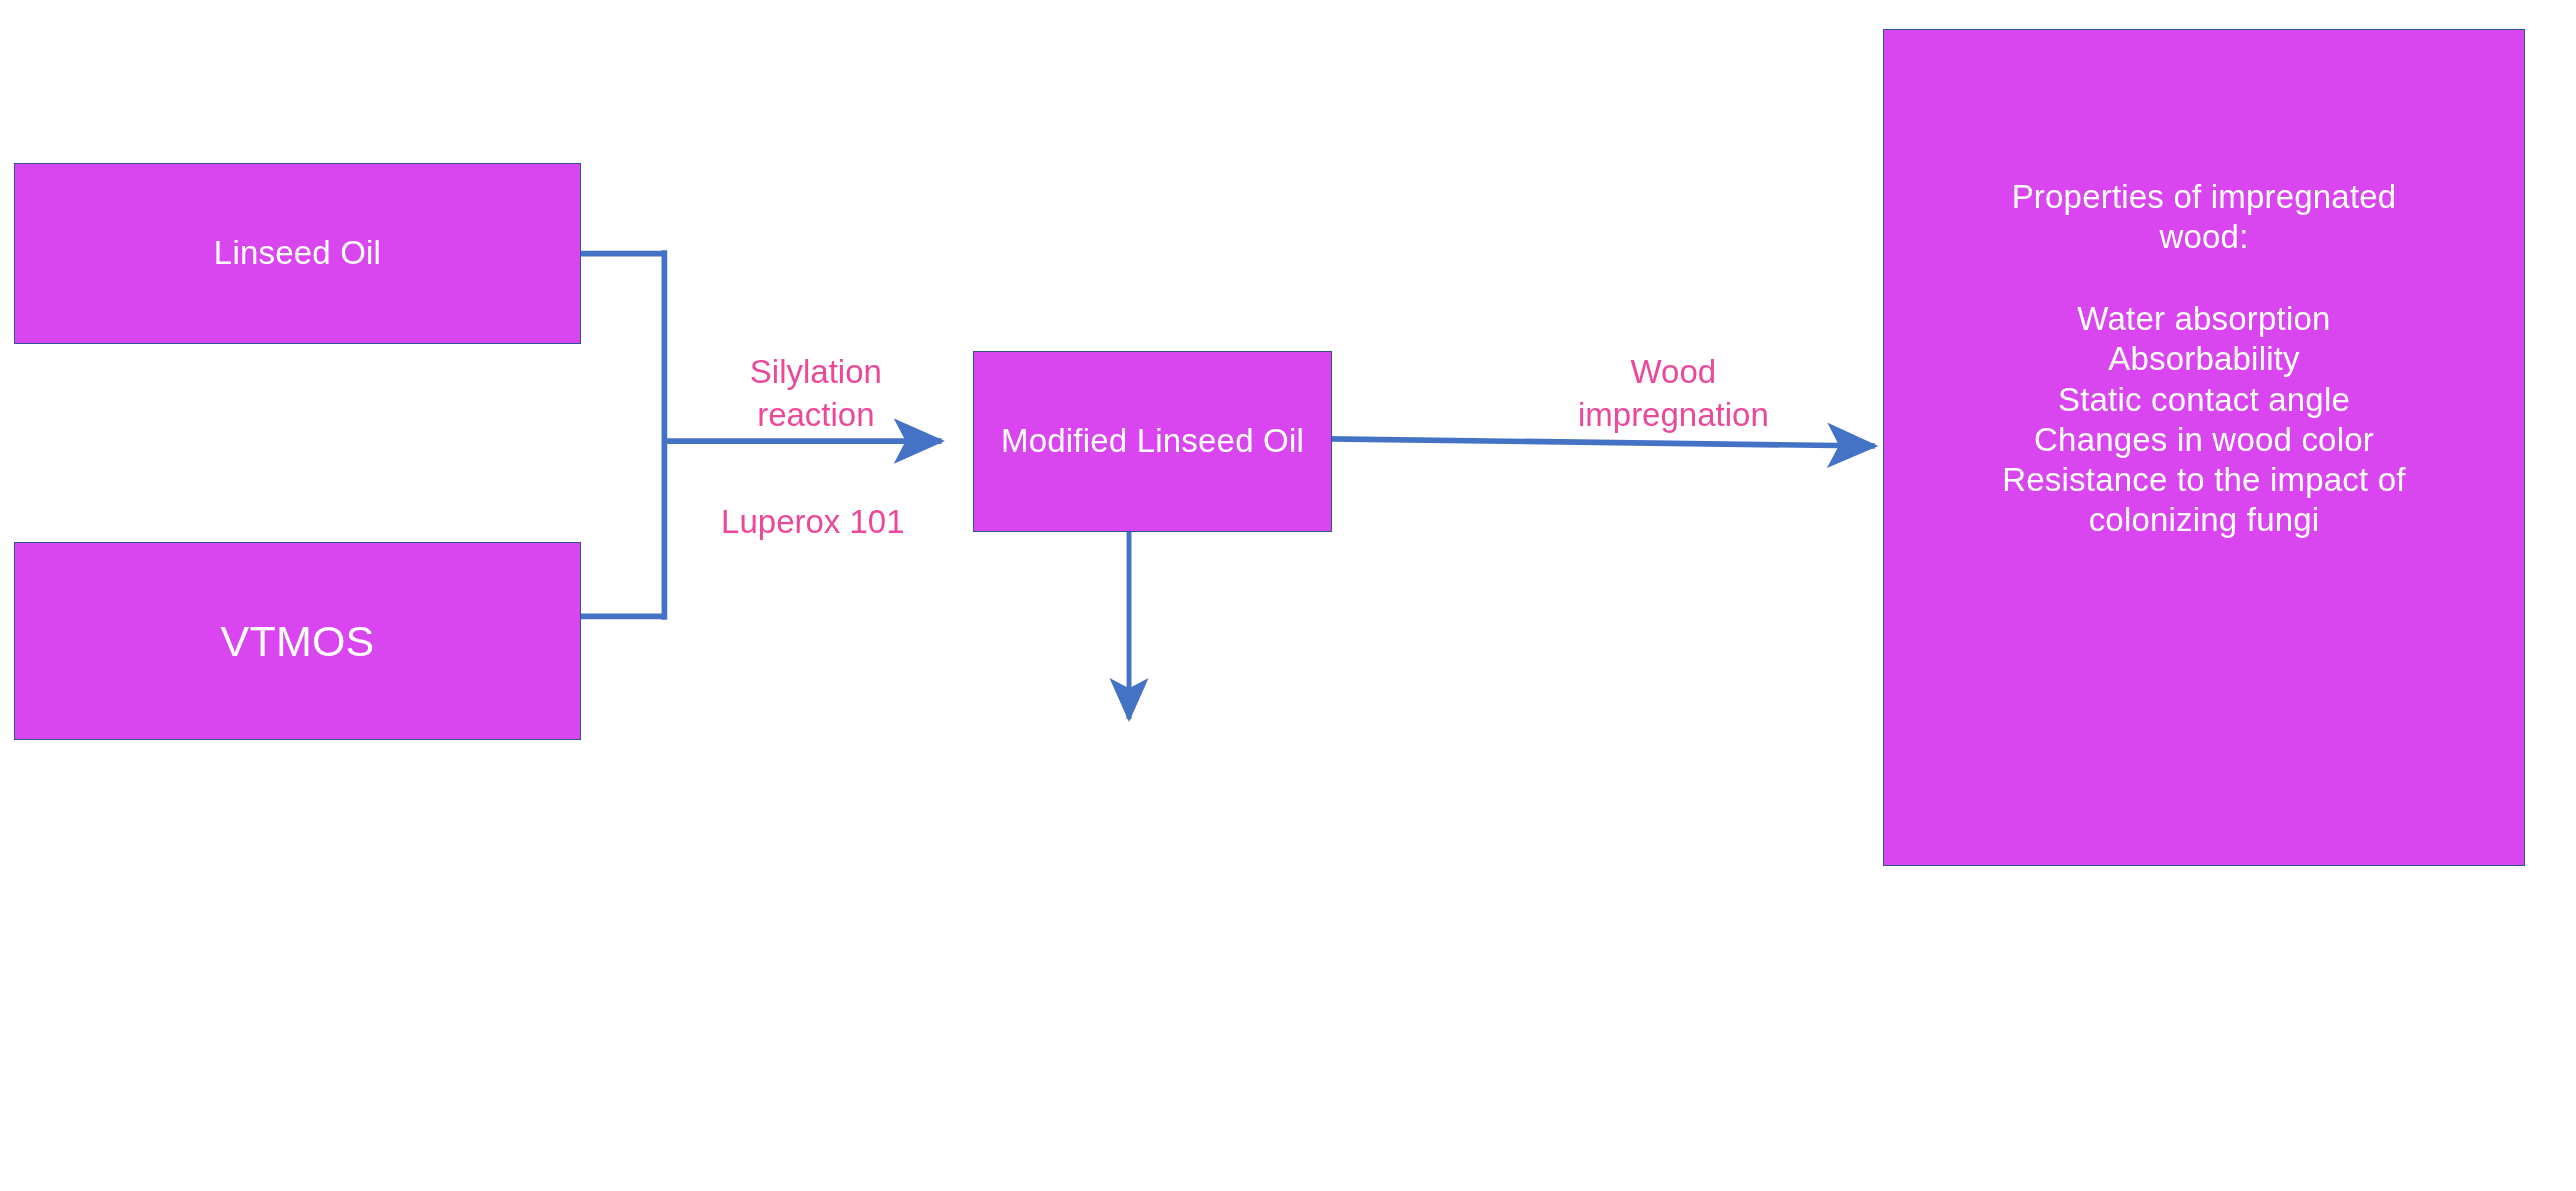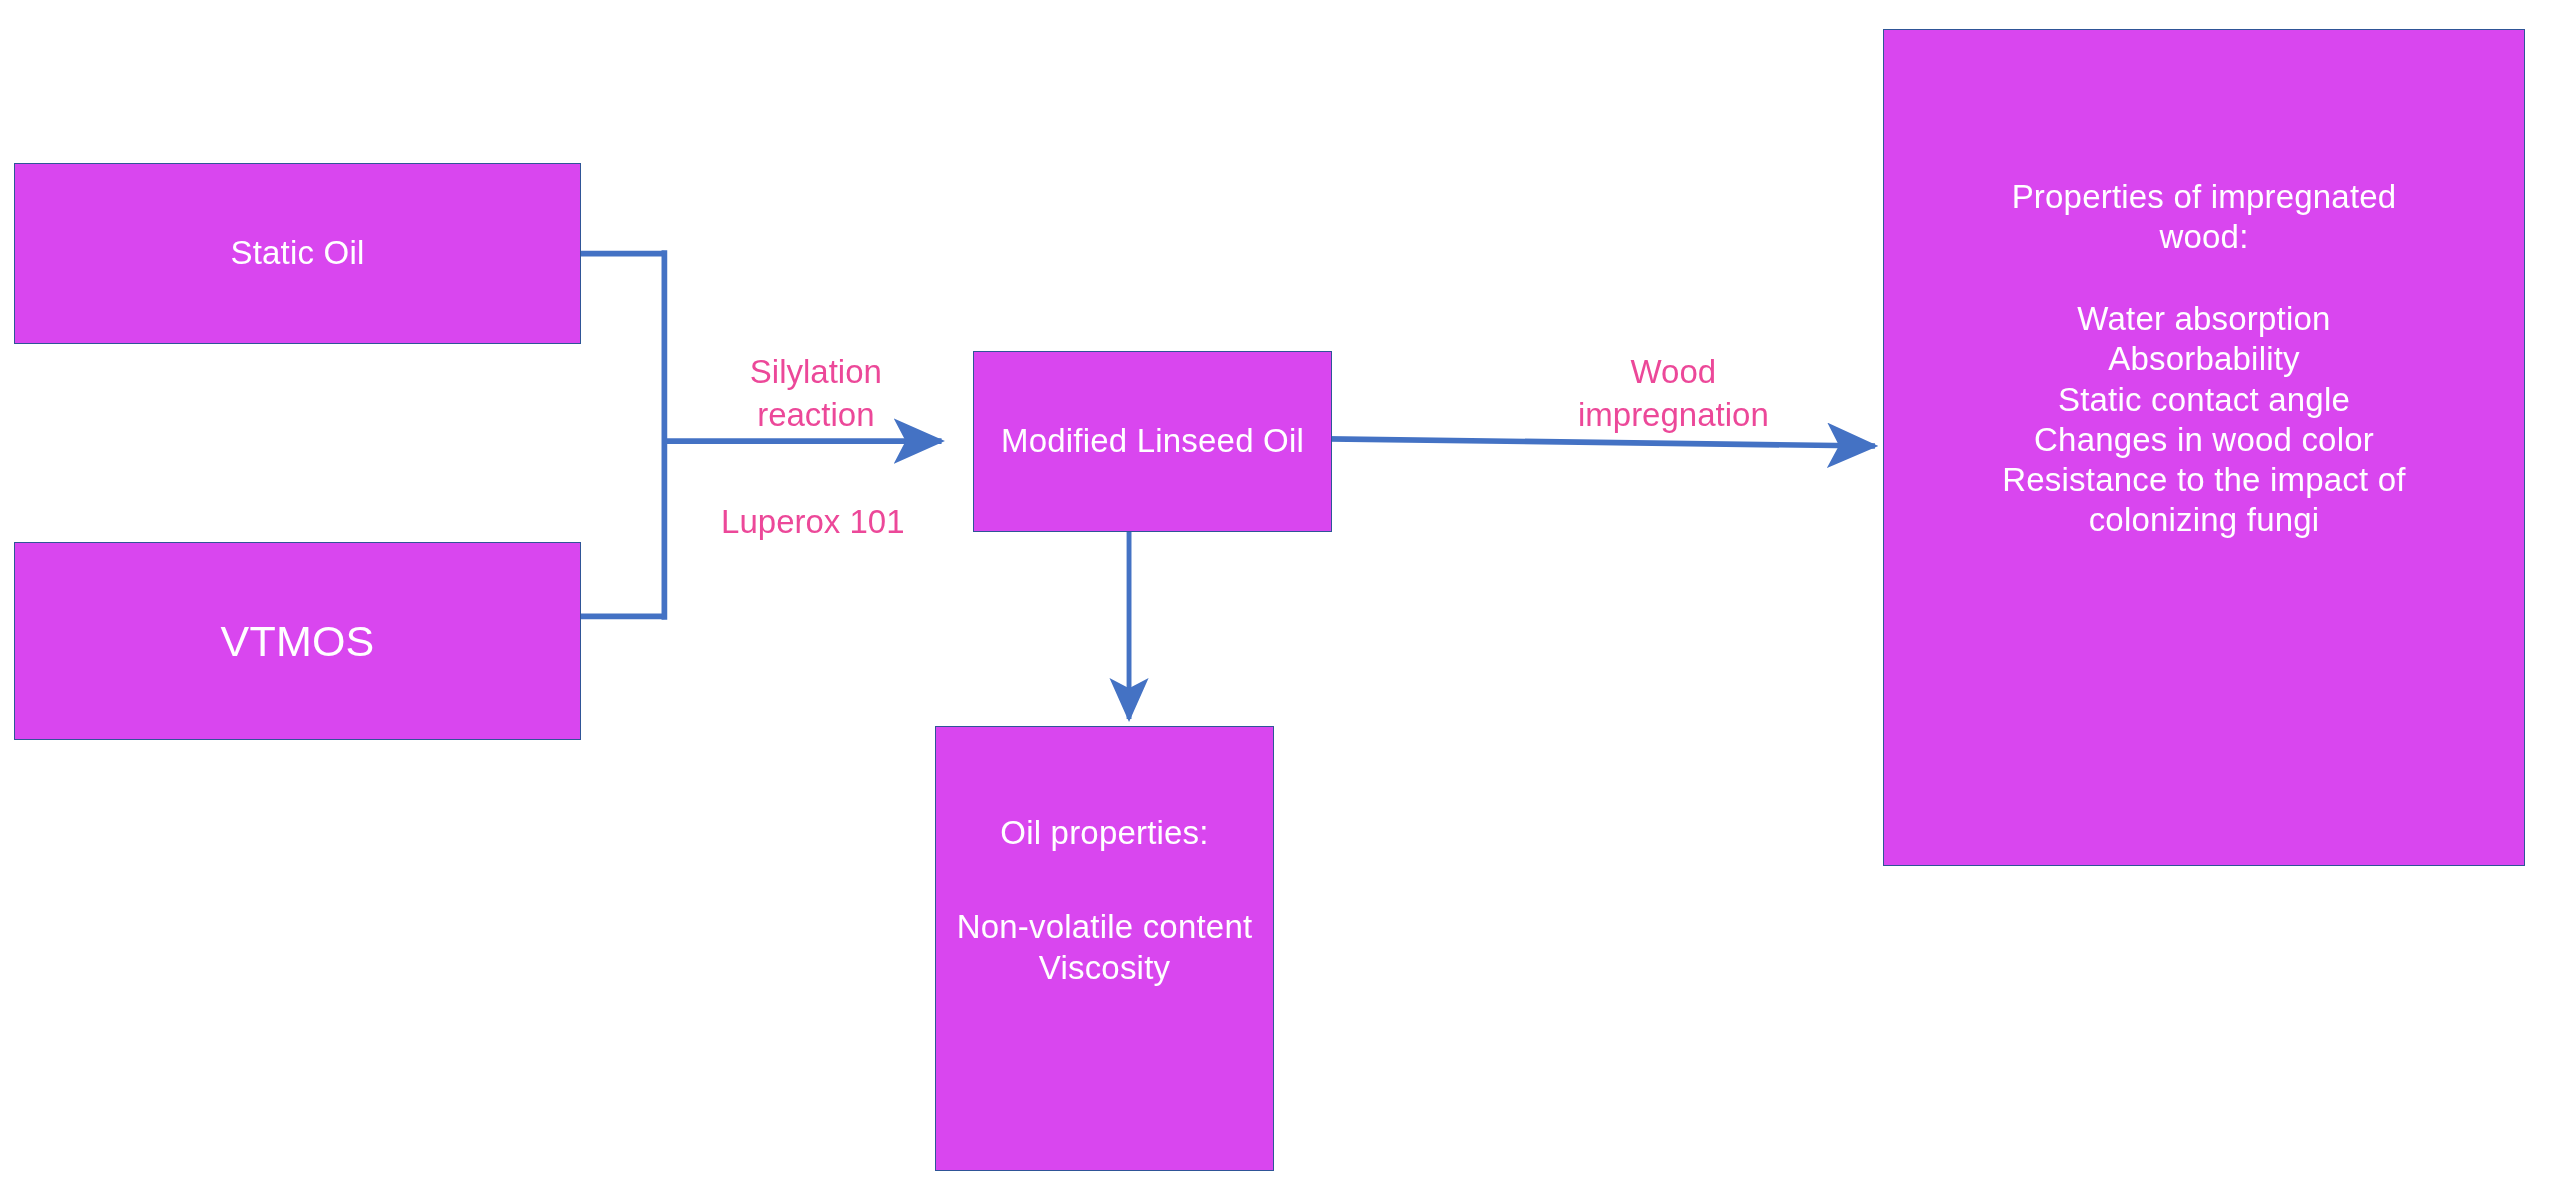--- a/index.html
+++ b/index.html
@@ -107,37 +107,31 @@
     <path d="M815,307 L815,760" fill="none" stroke="#4472C4" stroke-width="7"></path>
 
     <path d="M815,541 L1155,541" fill="none" stroke="#4472C4" stroke-width="7" marker-end="url(#arrowhead)"></path>
 
     <path d="M1385,652 L1385,882" fill="none" stroke="#4472C4" stroke-width="6" marker-end="url(#arrowhead)"></path>
 
     <path d="M1605,538 L2300,547" fill="none" stroke="#4472C4" stroke-width="7" marker-end="url(#arrowhead)"></path>
   </svg>
 
   <div id="node-linseed-oil" class="node">
-    <span class="line">Static Oil</span>
+    <span class="line">Linseed Oil</span>
   </div>
 
   <div id="node-vtmos" class="node">
     <span class="line">VTMOS</span>
   </div>
 
   <div id="node-modified-linseed-oil" class="node">
     <span class="line">Modified Linseed Oil</span>
   </div>
 
-  <div id="node-oil-properties" class="node">
-    <span class="line">Oil properties:</span>
-    <span class="gap-md"></span>
-    <span class="line">Non-volatile content</span>
-    <span class="line">Viscosity</span>
-  </div>
 
   <div id="node-impregnated-wood" class="node">
     <span class="line">Properties of impregnated</span>
     <span class="line">wood:</span>
     <span class="gap-sm"></span>
     <span class="line">Water absorption</span>
     <span class="line">Absorbability</span>
     <span class="line">Static contact angle</span>
     <span class="line">Changes in wood color</span>
     <span class="line">Resistance to the impact of</span>

